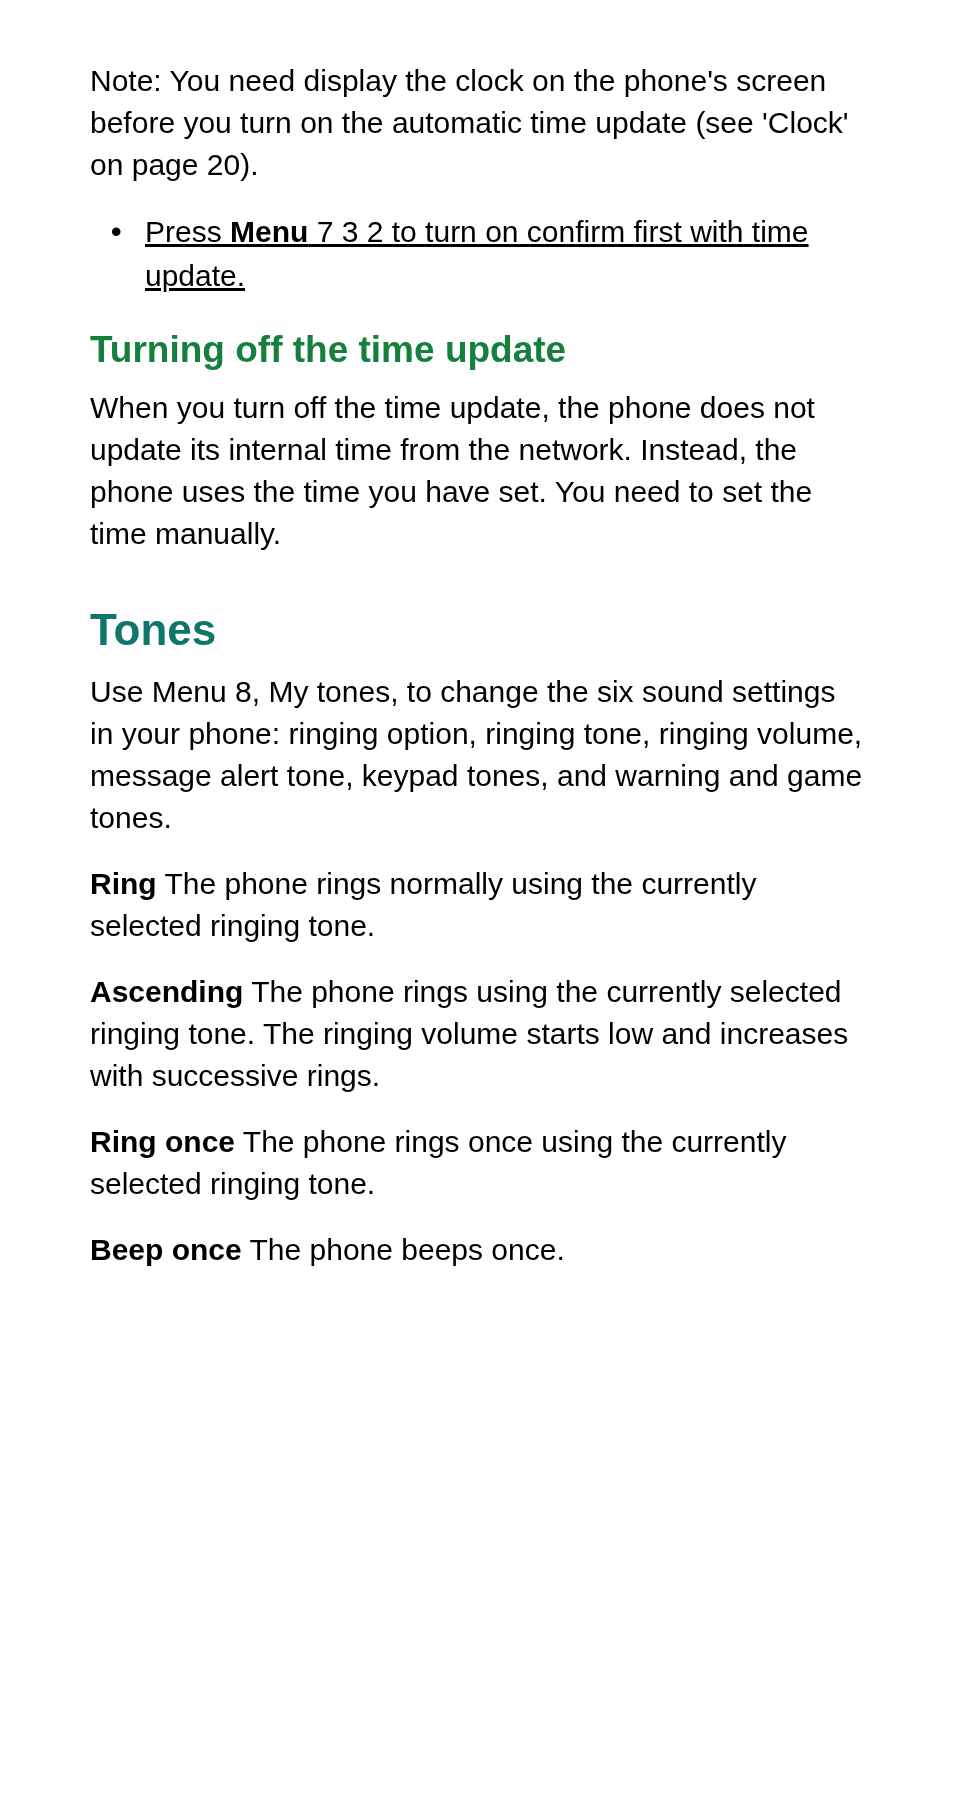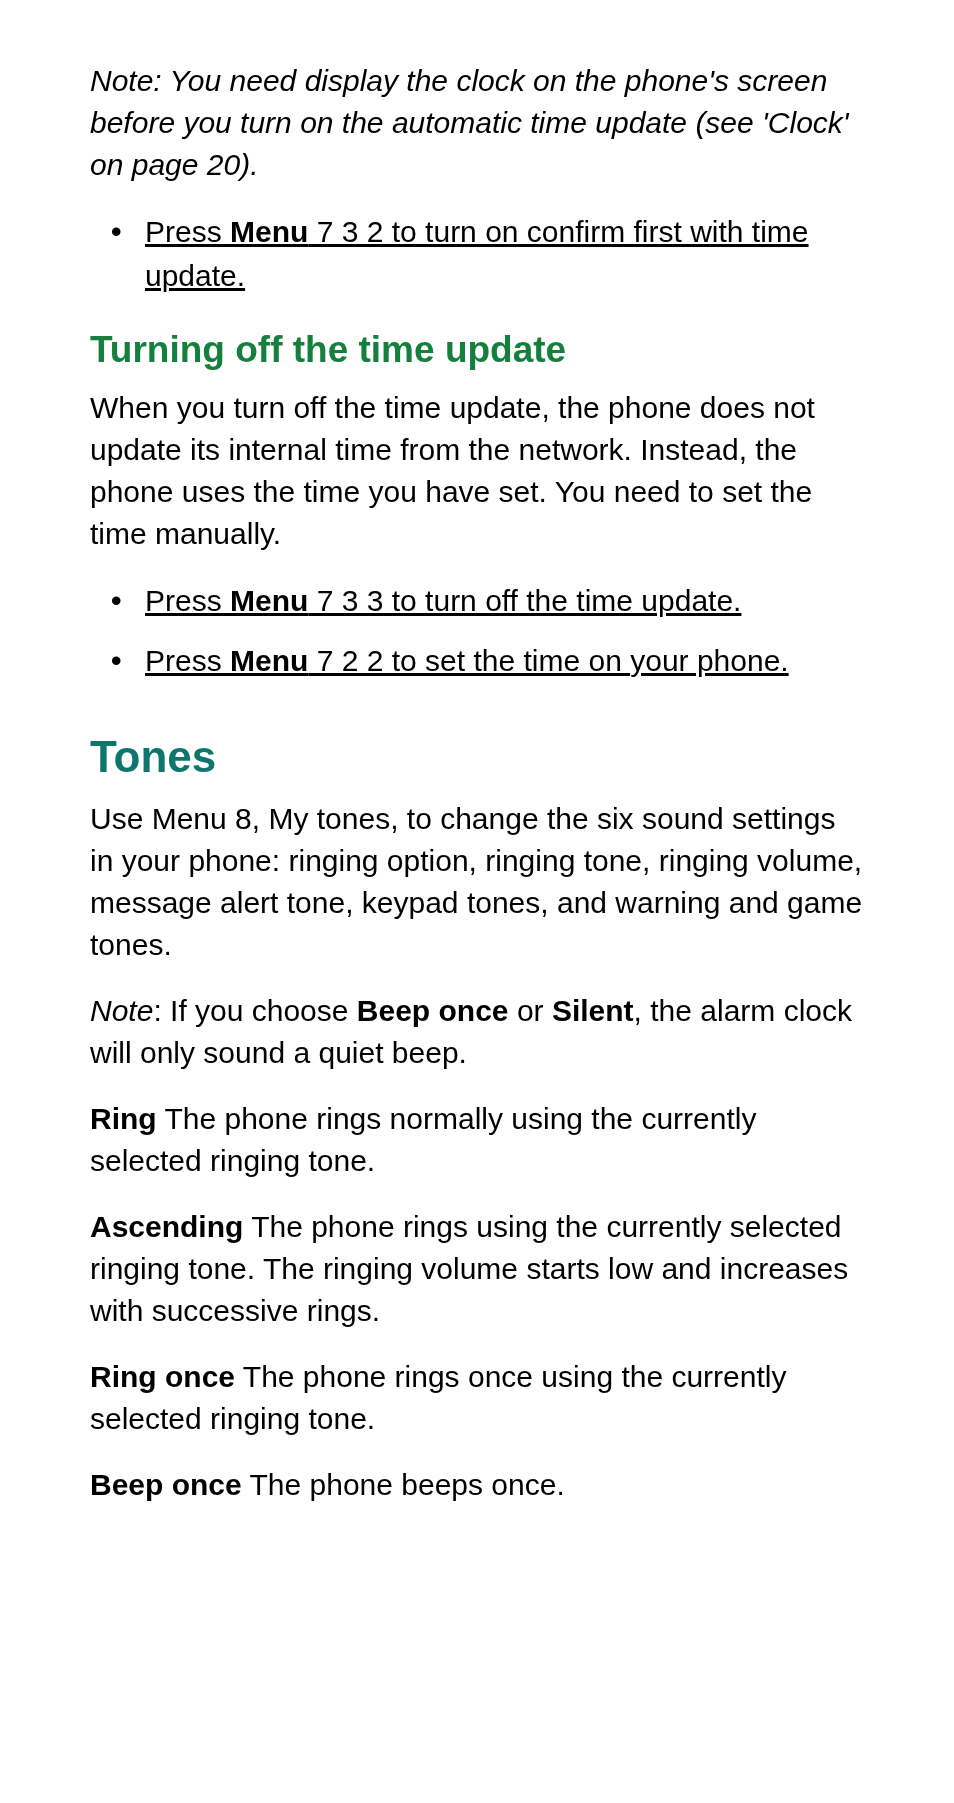--- a/index.html
+++ b/index.html
@@ -11,21 +11,20 @@
   .page {
     box-sizing: border-box;
     width: 954px;
     min-height: 1803px;
     padding: 60px 90px 50px 90px;
     font-family: Arial, Helvetica, sans-serif;
     color: #000000;
     position: relative;
   }
   .note-italic {
-    font-style: italic;
     font-size: 30px;
     line-height: 1.4;
     margin: 0 0 24px 0;
   }
   ul.bulleted {
     margin: 0 0 28px 0;
     padding: 0 0 0 55px;
     list-style: none;
     text-decoration: underline;
   }
@@ -74,39 +73,28 @@
   <ul class="bulleted">
     <li>
       <span>Press </span><span class="bold">Menu</span><span> 7 3 2 to turn on confirm first with time update.</span>
     </li>
   </ul>
 
   <div class="sub-heading">Turning off the time update</div>
 
   <p class="body-text">When you turn off the time update, the phone does not update its internal time from the network. Instead, the phone uses the time you have set. You need to set the time manually.</p>
 
-  <ul class="bulleted">
-    <li>
-      <span>Press </span><span class="bold">Menu</span><span> 7 3 3  to turn off the time update.</span>
-    </li>
-    <li>
-      <span>Press </span><span class="bold">Menu</span><span> 7 2 2  to set the time on your phone.</span>
-    </li>
-  </ul>
 
   <div class="section-heading">Tones</div>
 
   <p class="body-text">Use Menu 8, My tones, to change the six sound settings in your phone: ringing option, ringing tone, ringing volume, message alert tone, keypad tones, and warning and game tones.</p>
 
 
 
 
-  <p class="body-text">
-    <span style="font-style:italic">Note</span><span>:  If you choose </span><span class="bold">Beep once</span><span> or </span><span class="bold">Silent</span><span>, the alarm clock will only sound a quiet beep.</span>
-  </p>
 
   <p class="body-text">
     <span class="bold">Ring</span><span>  The phone rings normally using the currently selected ringing tone.</span>
   </p>
 
   <p class="body-text">
     <span class="bold">Ascending</span><span>  The phone rings using the currently selected ringing tone. The ringing volume starts low and increases with successive rings.</span>
   </p>
 
   <p class="body-text">

